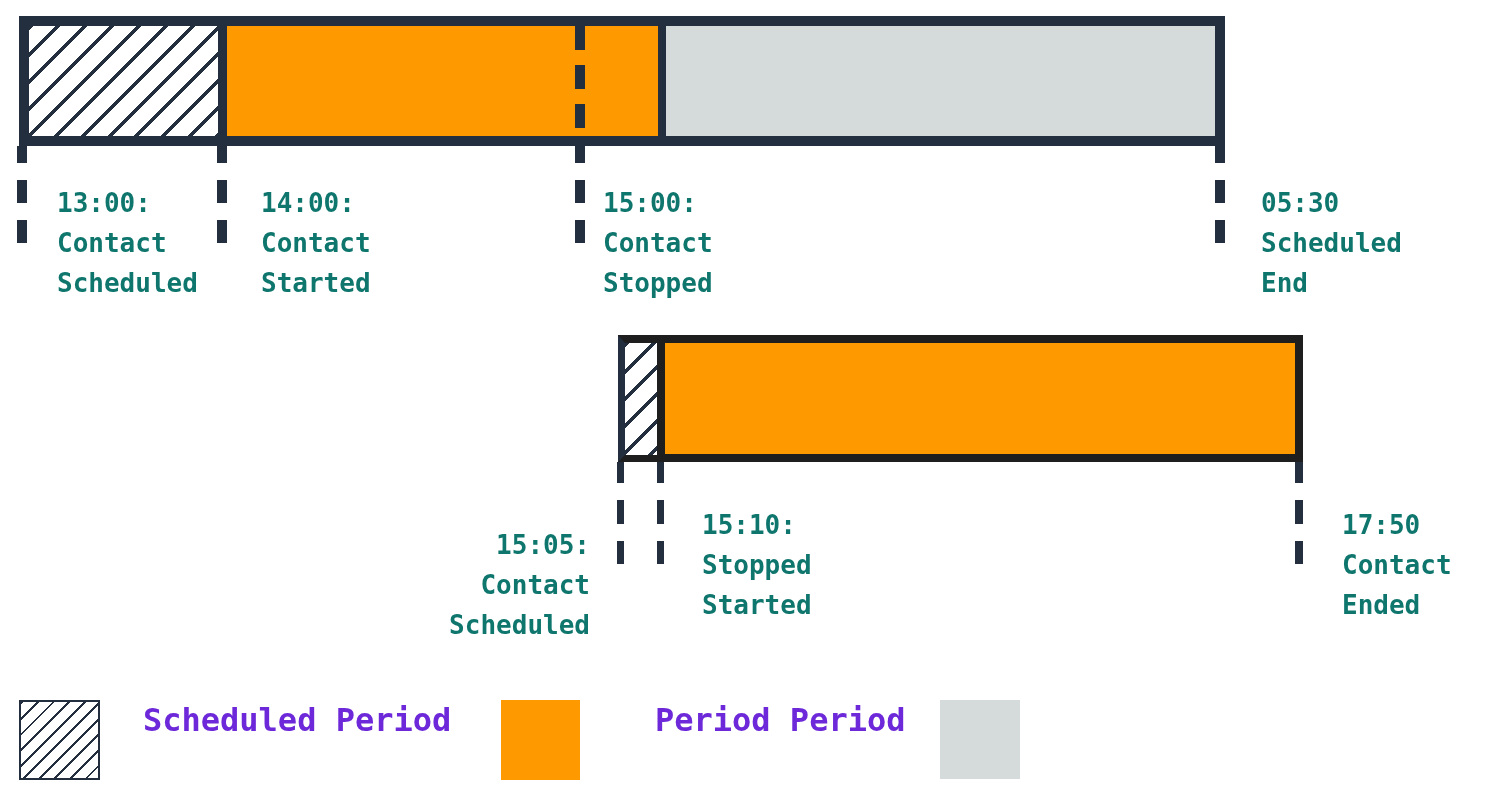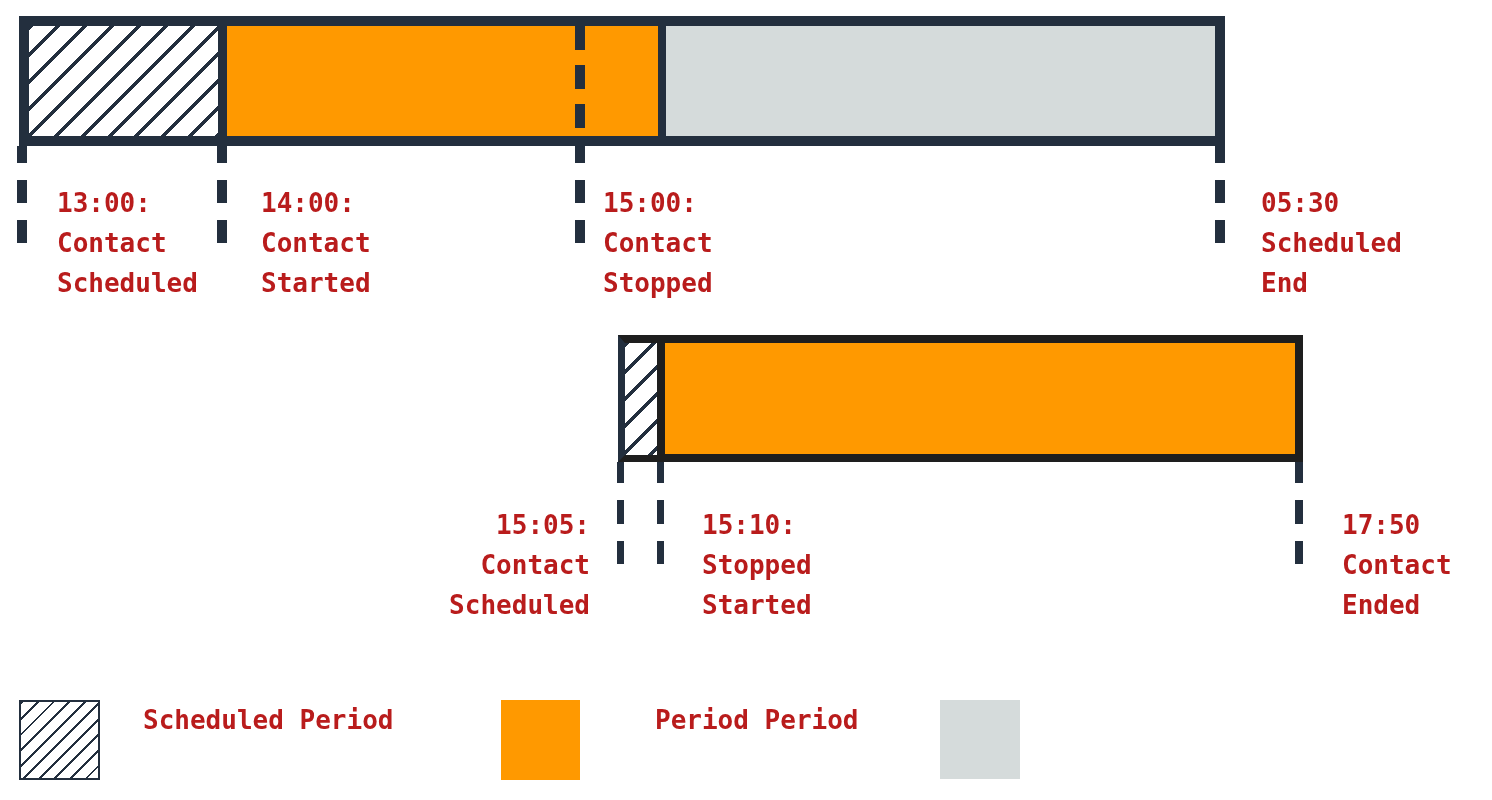--- a/index.html
+++ b/index.html
@@ -29,26 +29,26 @@
     background-image:repeating-linear-gradient(180deg,#232f3e 0 24px,transparent 24px 39px);
   }
 
   
   .tick{background:#232f3e;}
 
   
   .lbl{
     font-size:26px;line-height:40px;
     white-space:pre-line;
-    color:#b91c1c;
+    color:#0f766e;
   }
   .lbl-right{text-align:right;}
 
   
-  .legend-label{font-size:26px;line-height:30px;white-space:nowrap;color:#b91c1c;}
+  .legend-label{font-size:32px;line-height:30px;white-space:nowrap;color:#6d28d9;}
 </style>
 </head>
 <body>
 
 <div id="stage">
 
   <div class="abs bar" style="left:19px;top:16px;width:1206px;height:130px;">
     <div class="seg hatch-thick" style="left:10px;width:189px;"></div>
     <div class="seg" style="left:208px;width:431px;background:#ff9900;"></div>
     <div class="seg" style="left:647px;width:549px;background:#d5dbdb;"></div>
@@ -95,21 +95,21 @@
   <div class="abs tick" style="left:617px;top:541px;width:7px;height:23px;"></div>
 
   <div class="abs tick" style="left:657px;top:462px;width:7px;height:21px;"></div>
   <div class="abs tick" style="left:657px;top:500px;width:7px;height:24px;"></div>
   <div class="abs tick" style="left:657px;top:541px;width:7px;height:23px;"></div>
 
   <div class="abs tick" style="left:1295px;top:462px;width:8px;height:21px;"></div>
   <div class="abs tick" style="left:1295px;top:500px;width:8px;height:24px;"></div>
   <div class="abs tick" style="left:1295px;top:541px;width:8px;height:23px;"></div>
 
-  <div class="abs lbl lbl-right" style="right:902px;top:505px;">15:05:
+  <div class="abs lbl lbl-right" style="right:902px;top:525px;">15:05:
 Contact
 Scheduled</div>
   <div class="abs lbl" style="left:702px;top:505px;">15:10:
 Stopped
 Started</div>
   <div class="abs lbl" style="left:1342px;top:505px;">17:50
 Contact
 Ended</div>
 
   <div class="abs hatch-thin" style="left:19px;top:700px;width:81px;height:80px;box-sizing:border-box;border:2px solid #232f3e;"></div>

